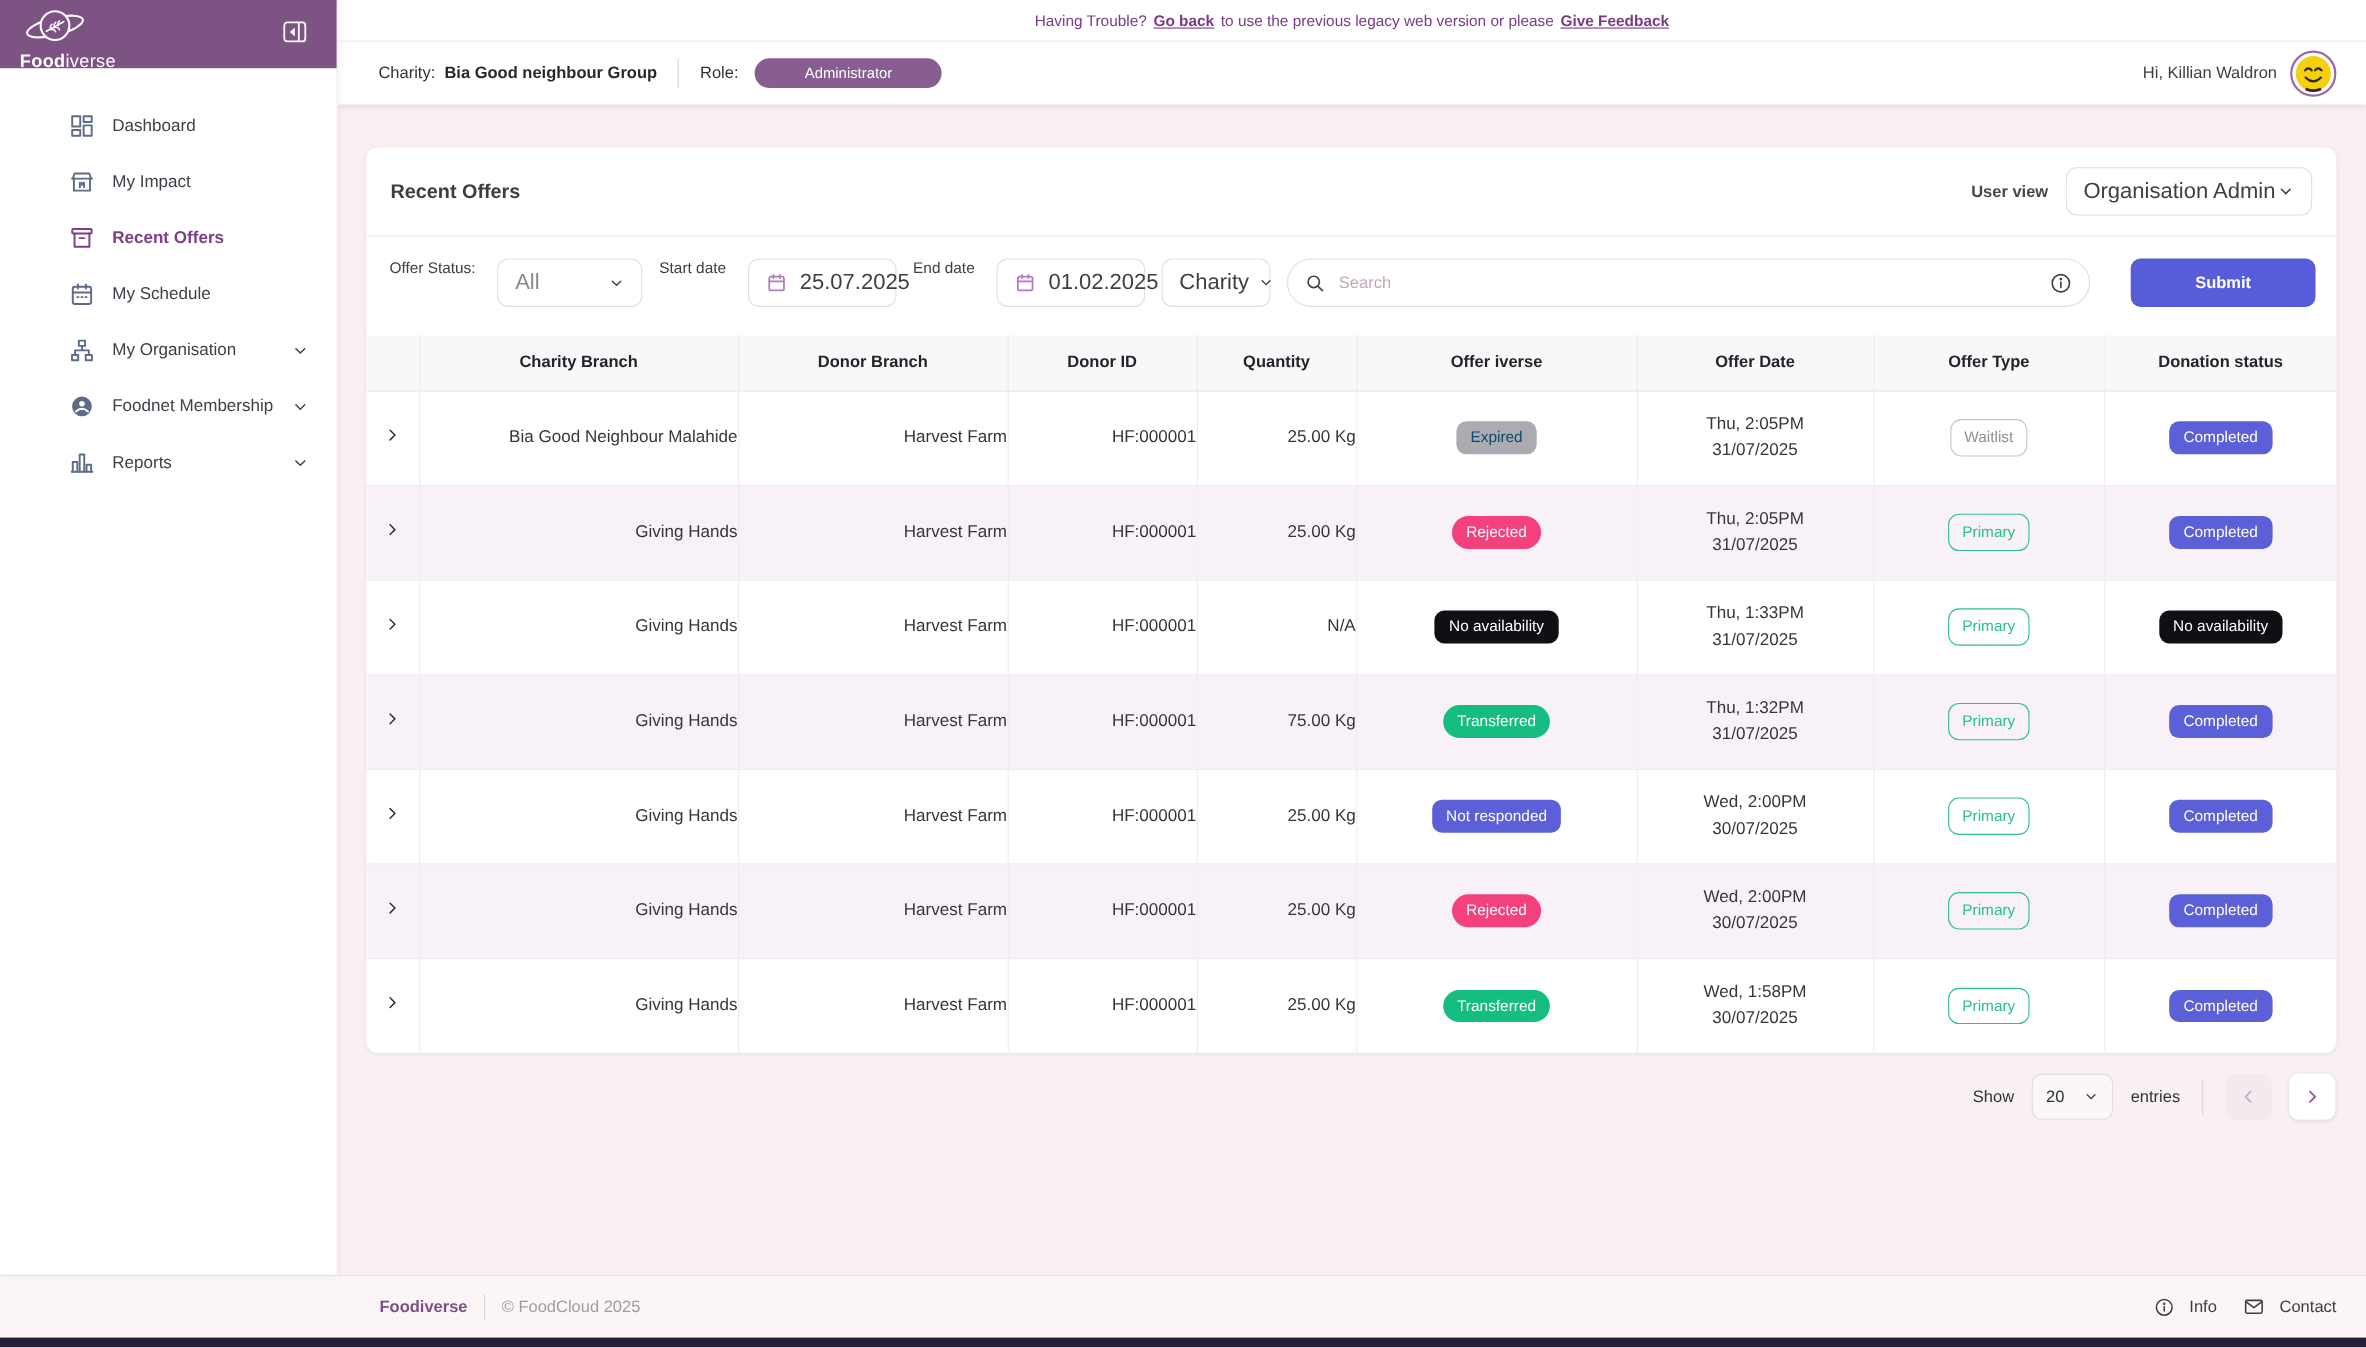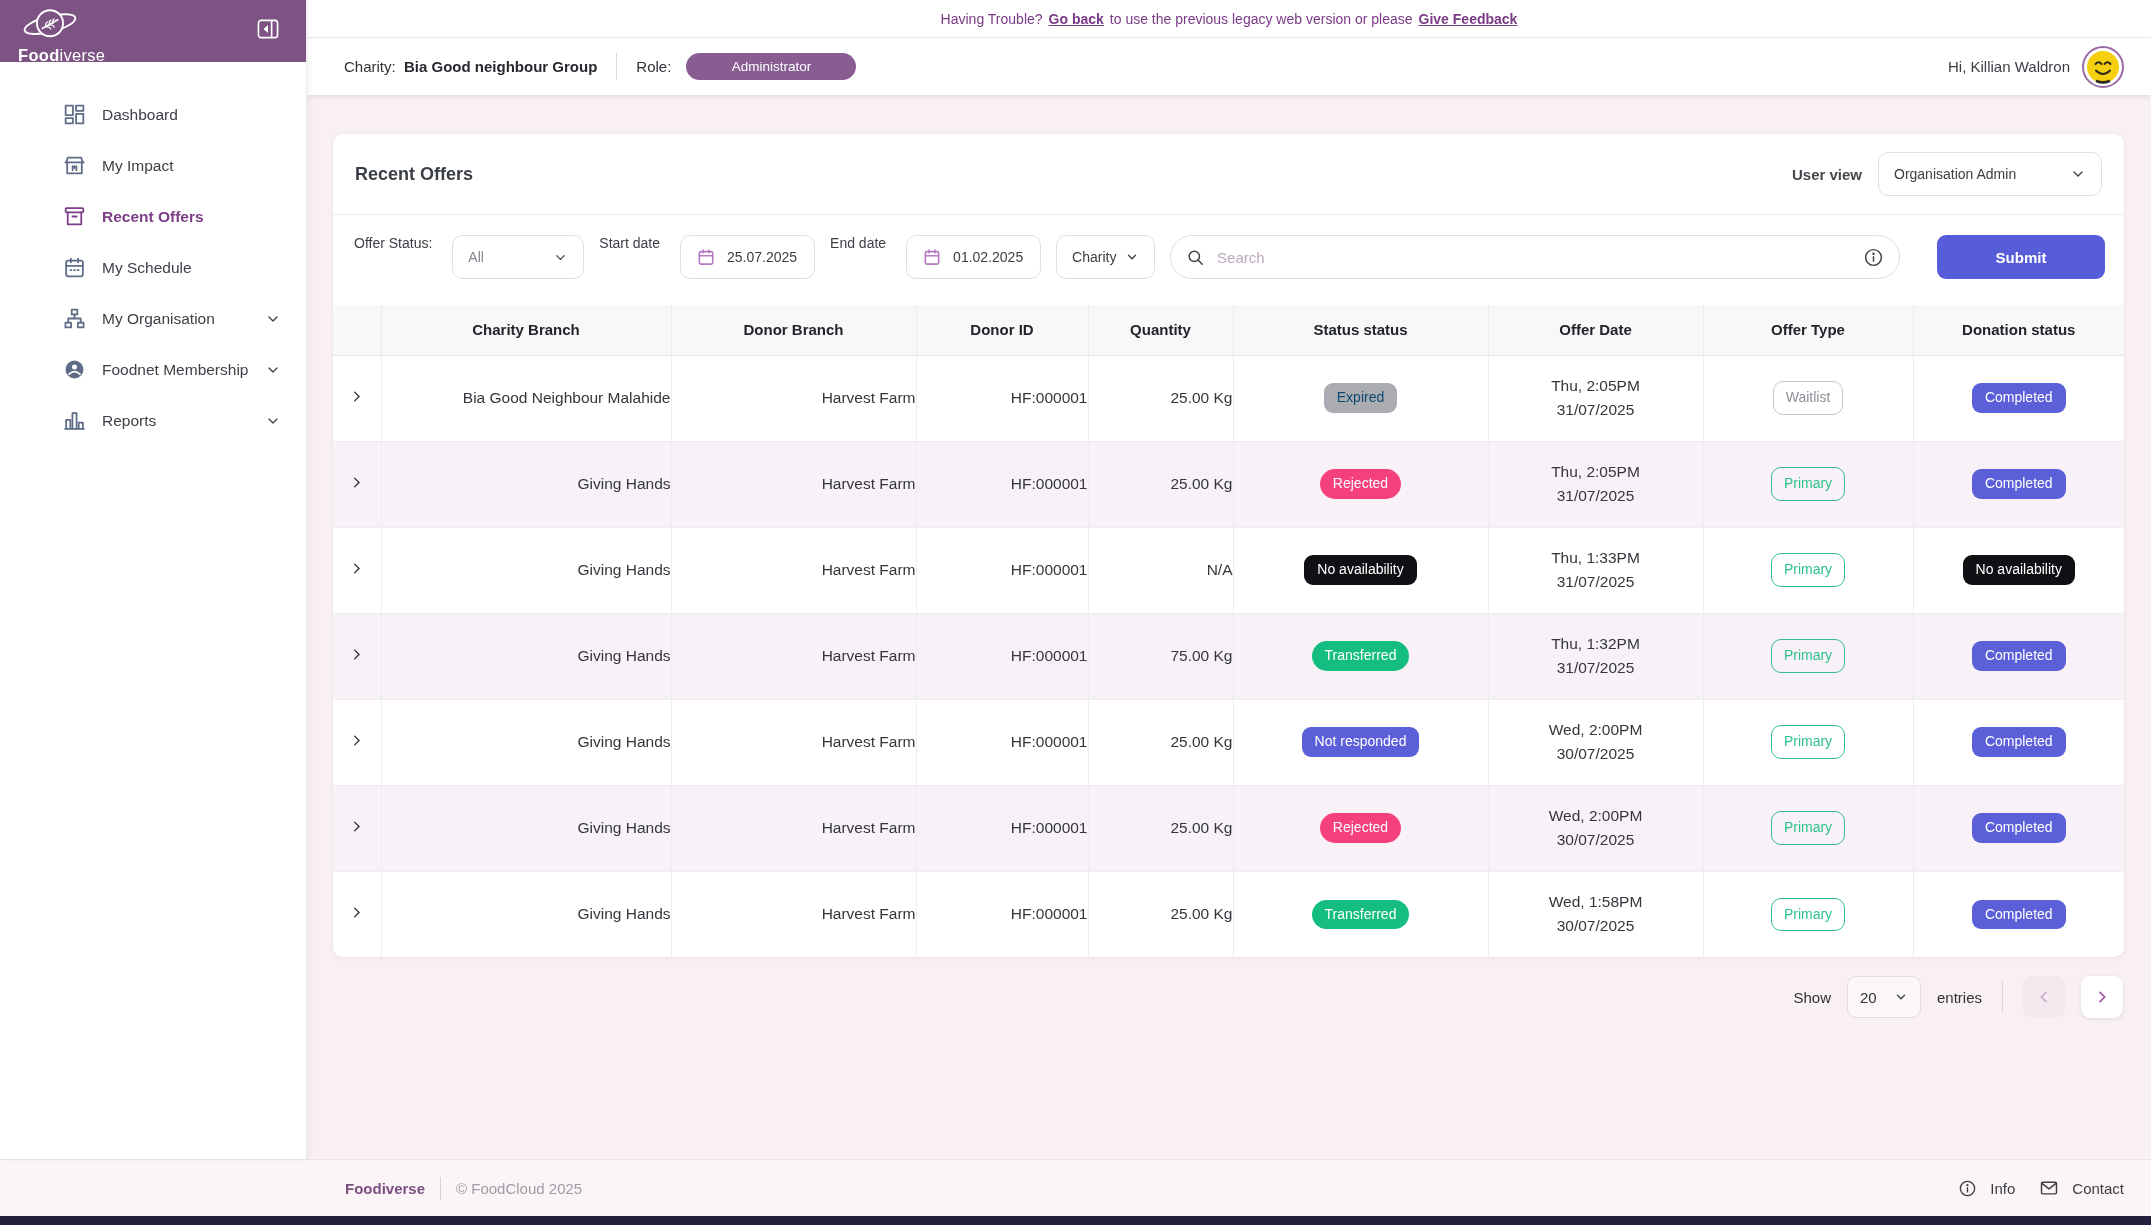--- a/index.html
+++ b/index.html
@@ -40,21 +40,21 @@
           display:flex;align-items:center;justify-content:center;cursor:pointer;}
 
   
   .content{flex:1;padding:39px 27px 0 26px;min-height:0;}
   .card{background:#fff;border-radius:10px;box-shadow:0 1px 5px rgba(60,30,60,.07);overflow:hidden;}
   .card-header{display:flex;align-items:center;height:81px;padding:0 22px;border-bottom:1px solid #ececec;}
   .card-title{font-size:18px;font-weight:bold;color:#3a3e45;}
   .userview{margin-left:auto;display:flex;align-items:center;gap:16px;}
   .userview-label{font-size:15px;font-weight:bold;color:#44484e;}
   .select{border:1px solid #e2dde2;border-radius:10px;height:44px;display:flex;align-items:center;
-          padding:0 15px;font-size:14px;color:#3c4043;background:#fff;cursor:pointer;}
+          padding:0 15px;font-size:20px;color:#3c4043;background:#fff;cursor:pointer;}
   .userview-select{width:224px;justify-content:space-between;}
 
   .filters{display:flex;align-items:flex-end;gap:15px;padding:20px 19px 26px 21px;}
   .fgroup{display:flex;flex-direction:row;gap:20px;}
   .flabel{font-size:14px;color:#3b3f45;}
   .offer-status-select{width:132px;justify-content:space-between;color:#83888f;}
   .date-input{width:135px;gap:11px;}
   .charity-select{width:99px;gap:9px;}
   .chev{display:flex;color:#3c4043;}
   .cal{display:flex;color:#b479c2;}
@@ -358,21 +358,21 @@
                 <col style="width:210px">
                 <col>
             </colgroup>
             <thead>
                 <tr id="table-head-row">
                   <th></th>
                   <th>Charity Branch</th>
                   <th>Donor Branch</th>
                   <th>Donor ID</th>
                   <th>Quantity</th>
-                  <th>Status status</th>
+                  <th>Offer iverse</th>
                   <th>Offer Date</th>
                   <th>Offer Type</th>
                   <th>Donation status</th>
                 </tr>
               </thead>
             <tbody id="table-body">
                 <tr>
                   <td><span class="expand-btn">
                       <span><svg width="15" height="15" viewBox="0 0 24 24" fill="none" stroke="currentColor" stroke-width="2.2" stroke-linecap="round">
                           <polyline points="9 5 16 12 9 19"></polyline>

